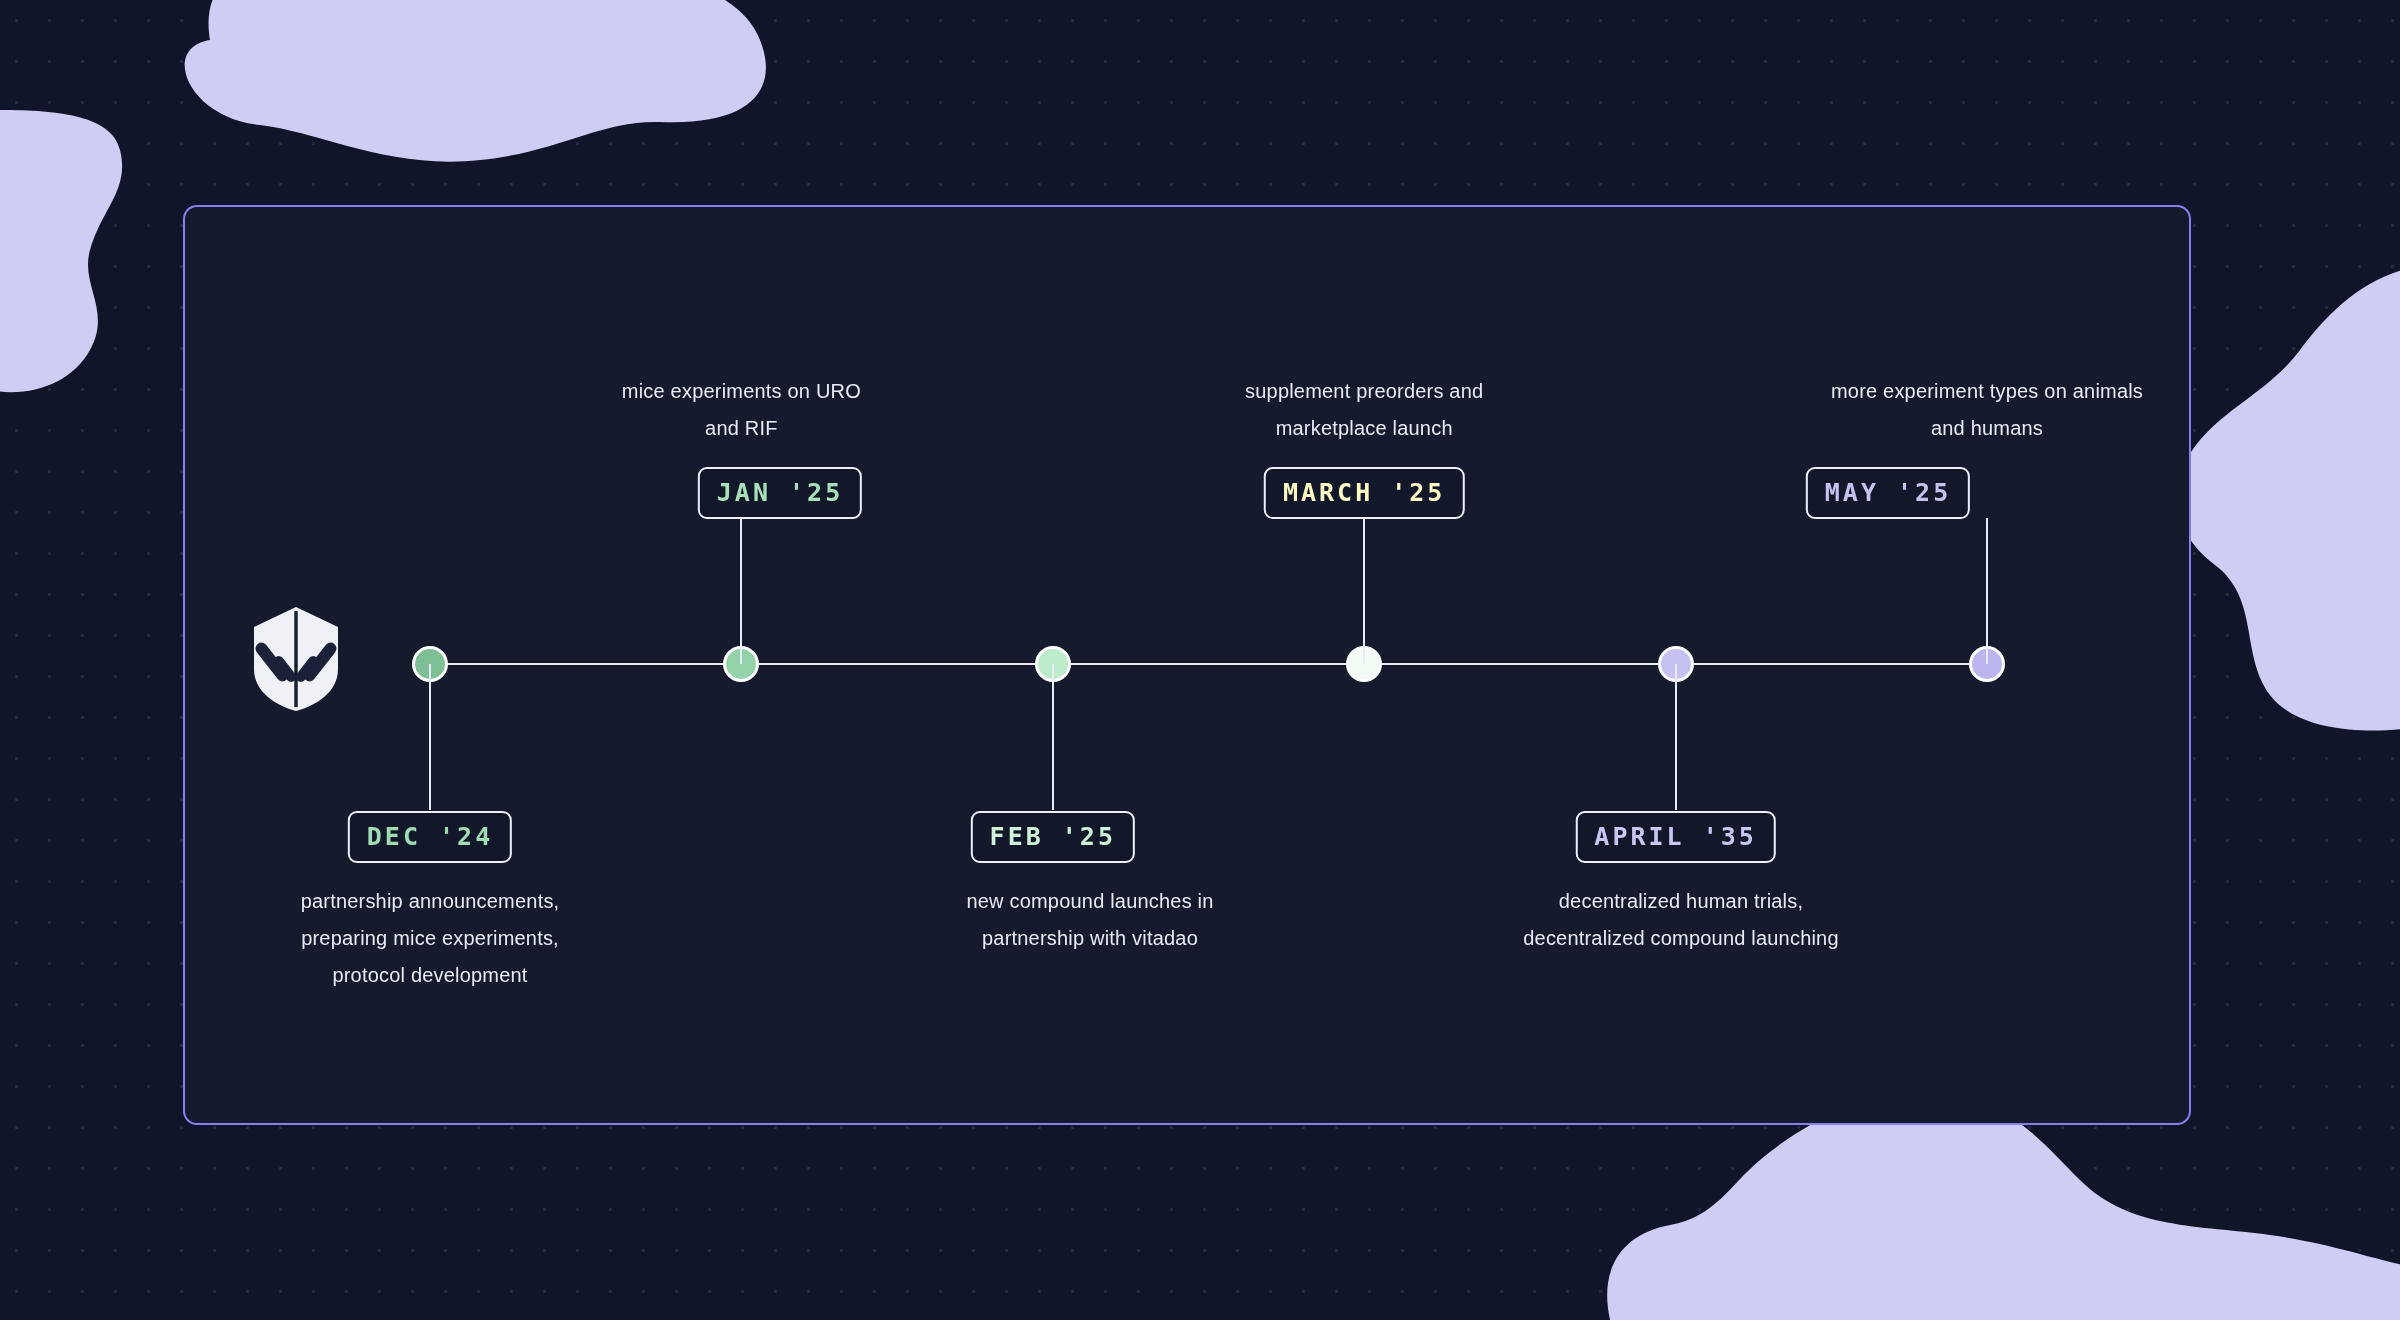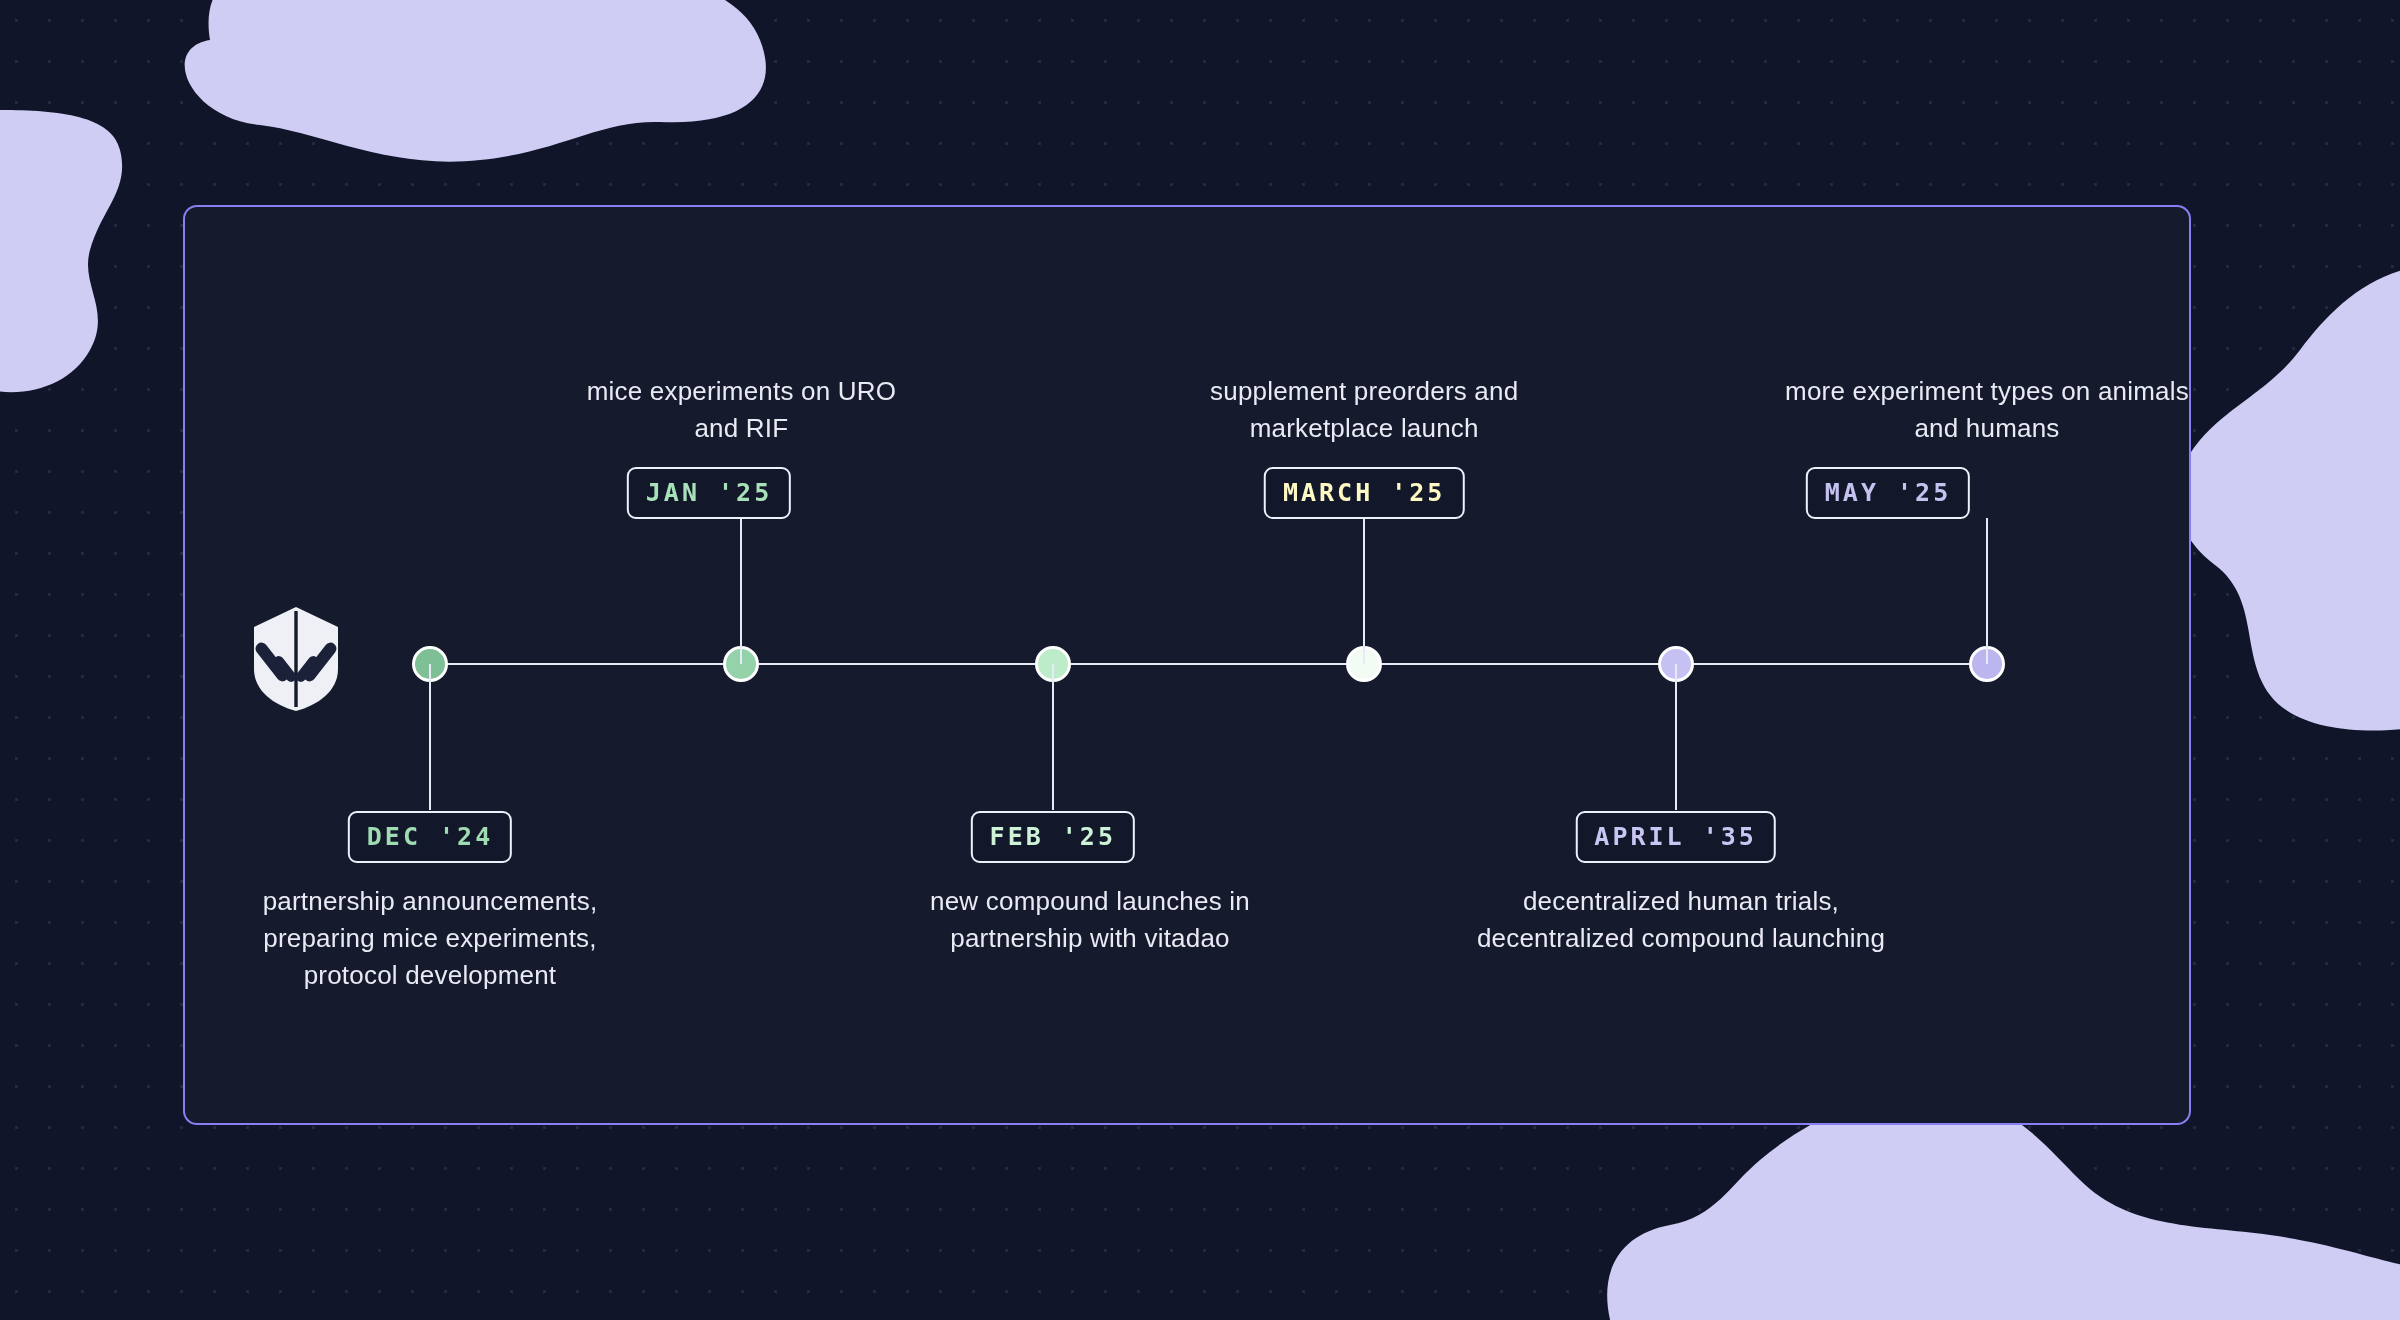--- a/index.html
+++ b/index.html
@@ -85,21 +85,21 @@
     font-family:"DejaVu Sans Mono", monospace;
     font-size:25px;
     font-weight:bold;
     letter-spacing:3px;
     white-space:nowrap;
   }
   .desc {
     position:absolute;
     transform:translateX(-50%);
     text-align:center;
-    font-size:26px;
+    font-size:20px;
     line-height:37px;
     color:#e9eaf4;
     white-space:pre-line;
     letter-spacing:.2px;
   }
 </style>
 </head>
 <body>
 
 <div id="stage">
@@ -145,21 +145,21 @@
 
   <div id="nodes">
       <div class="dot" style="left: 430px; background: rgb(127, 191, 150);"></div>
       <div class="stem" style="left: 430px; height: 146px; top: 664px;"></div>
       <div class="badge" style="left: 430px; color: rgb(159, 220, 179); top: 811px;">DEC '24</div>
       <div class="desc" style="left: 430px; top: 883px;">partnership announcements,
 preparing mice experiments,
 protocol development</div>
       <div class="dot" style="left: 741.4px; background: rgb(148, 210, 169);"></div>
       <div class="stem" style="left: 741.4px; height: 146px; top: 518px;"></div>
-      <div class="badge" style="left: 709px; color: rgb(168, 224, 186); top: 467px;">JAN '25</div>
+      <div class="badge" style="left: 780px; color: rgb(168, 224, 186); top: 467px;">JAN '25</div>
       <div class="desc" style="left: 741.4px; top: 373px;">mice experiments on URO
 and RIF</div>
       <div class="dot" style="left: 1052.8px; background: rgb(189, 236, 203);"></div>
       <div class="stem" style="left: 1052.8px; height: 146px; top: 664px;"></div>
       <div class="badge" style="left: 1052.8px; color: rgb(205, 242, 216); top: 811px;">FEB '25</div>
       <div class="desc" style="left: 1090px; top: 883px;">new compound launches in
 partnership with vitadao</div>
       <div class="dot" style="left: 1364.2px; background: rgb(242, 251, 244);"></div>
       <div class="stem" style="left: 1364.2px; height: 146px; top: 518px;"></div>
       <div class="badge" style="left: 1364.2px; color: #fef9c3; top: 467px;">MARCH '25</div>

